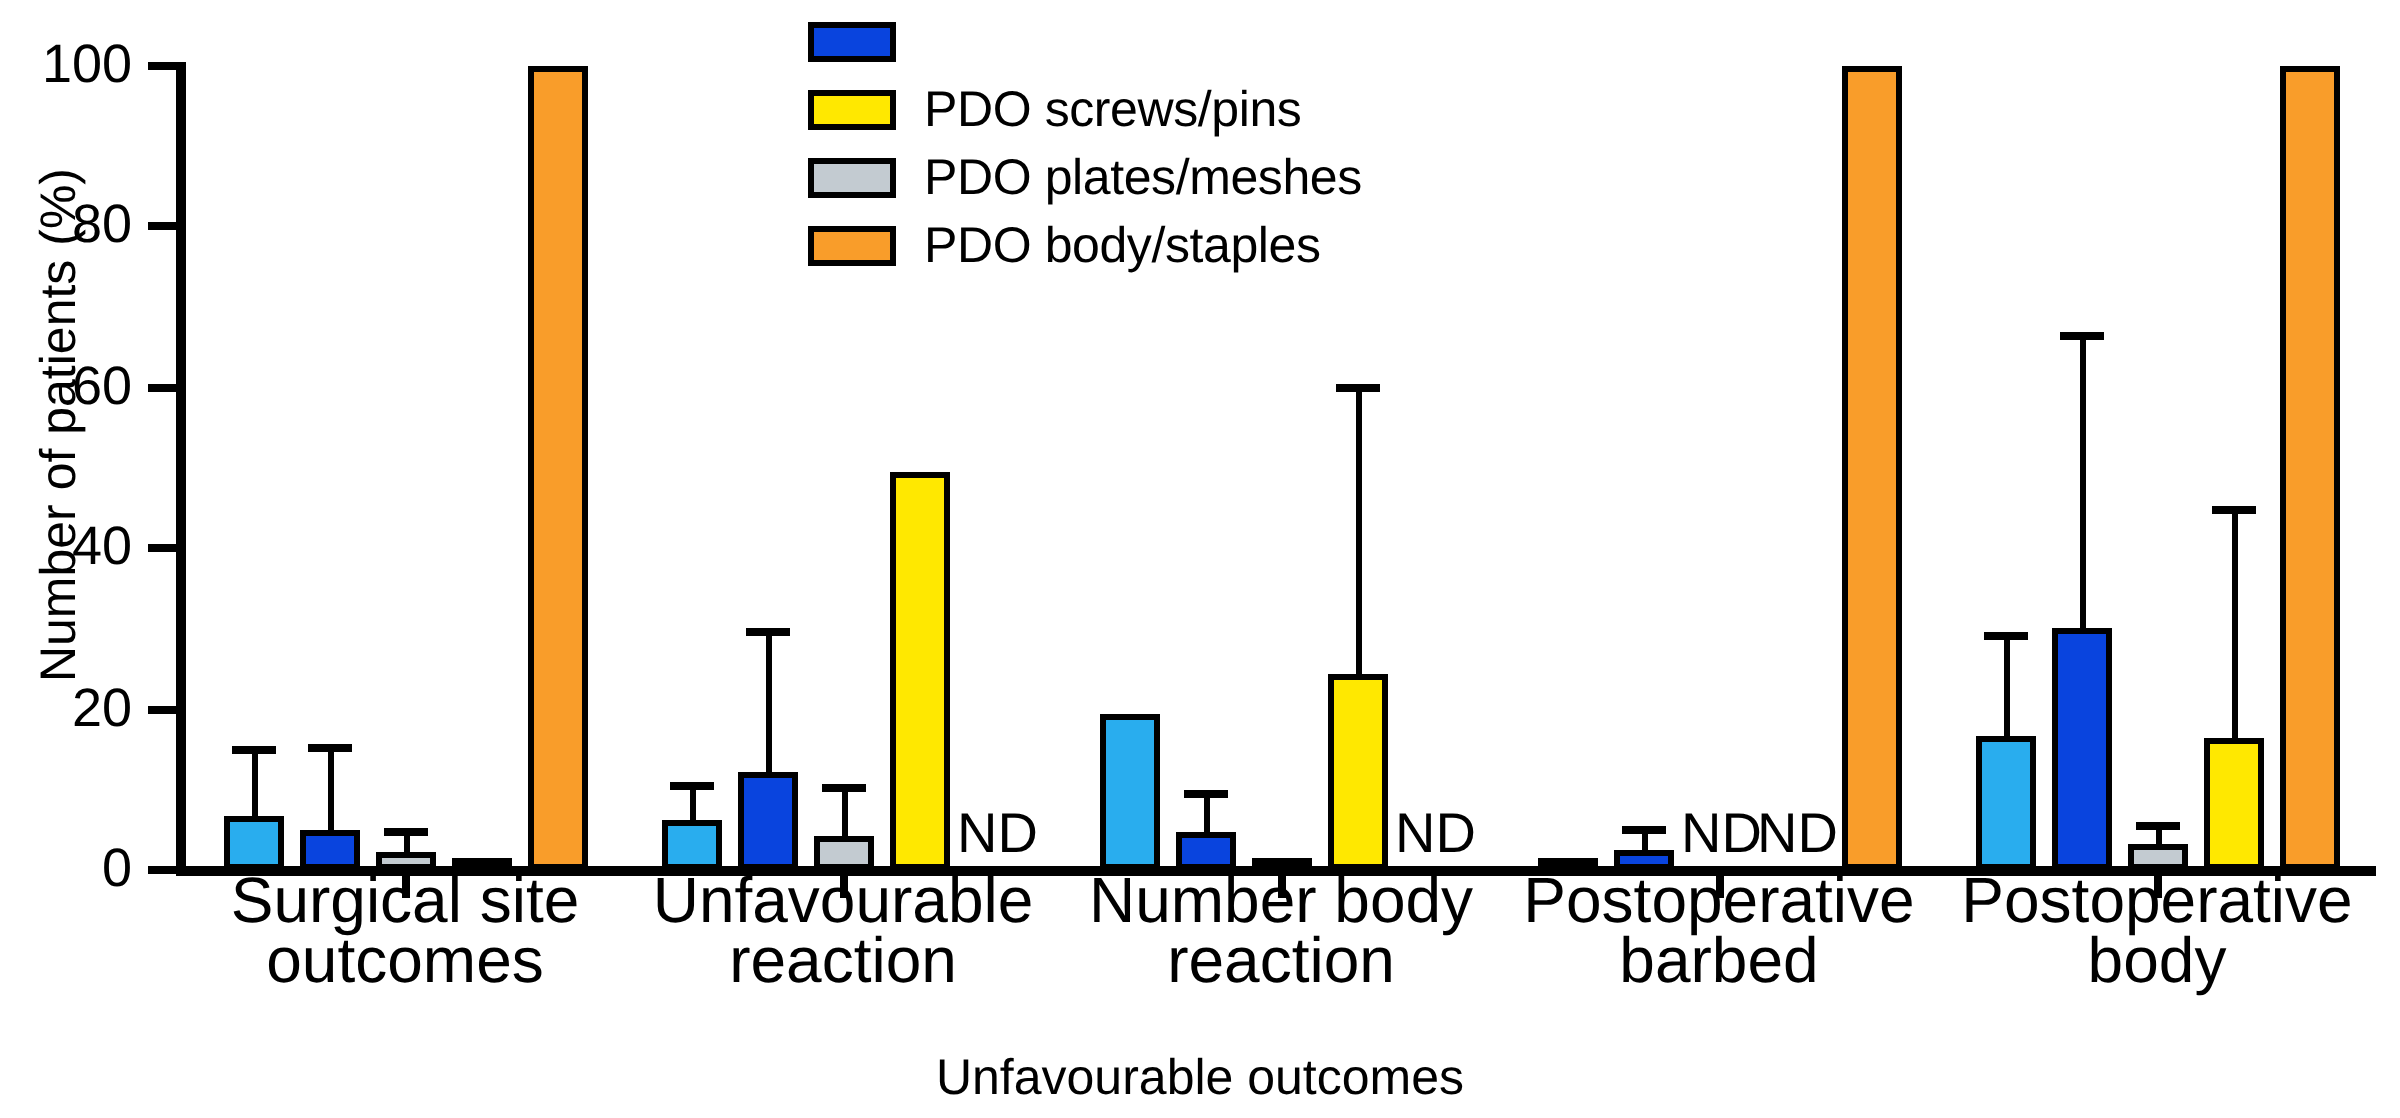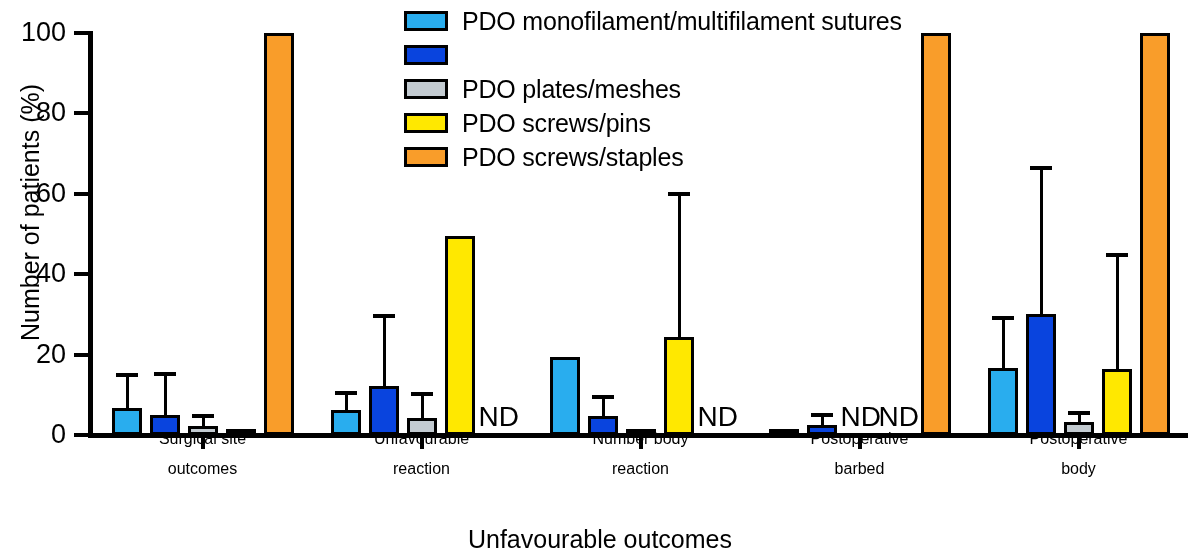--- a/index.html
+++ b/index.html
@@ -33,54 +33,50 @@
     font-size:25px;line-height:25px;
     transform:rotate(-90deg);transform-origin:center center;
     white-space:nowrap;
   }
   .x-title{
     position:absolute;left:0;top:527px;width:1200px;text-align:center;
     font-size:25px;line-height:25px;
   }
   .xtick{position:absolute;top:437px;width:4px;height:12px;background:#000;}
   .grouplabel{
-    position:absolute;top:424px;text-align:center;
-    font-size:16px;line-height:30px;
+    position:absolute;top:435px;text-align:center;
+    font-size:32px;line-height:30px;
   }
 
   
   .bar{position:absolute;border:3px solid #000;box-sizing:border-box;}
   .errbar{position:absolute;width:3px;background:#000;}
   .errcap{position:absolute;height:4px;background:#000;}
   .nd{position:absolute;font-size:28px;line-height:28px;}
 </style>
 </head>
 <body>
 
 <div id="root">
 
   <div class="legend" id="legend">
       <div class="legend-row">
-        <div class="legend-swatch" style="background: rgb(41, 173, 238);"></div>
-        <div class="legend-label">PDO monofilament/multifilament sutures</div>
+        <div class="legend-swatch" style="background: rgb(9, 68, 222);"></div>
       </div>
       <div class="legend-row">
-        <div class="legend-swatch" style="background: rgb(9, 68, 222);"></div>
+        <div class="legend-swatch" style="background: rgb(255, 232, 0);"></div>
+        <div class="legend-label">PDO screws/pins</div>
       </div>
       <div class="legend-row">
         <div class="legend-swatch" style="background: rgb(195, 203, 209);"></div>
         <div class="legend-label">PDO plates/meshes</div>
       </div>
       <div class="legend-row">
-        <div class="legend-swatch" style="background: rgb(255, 232, 0);"></div>
-        <div class="legend-label">PDO screws/pins</div>
-      </div>
-      <div class="legend-row">
         <div class="legend-swatch" style="background: rgb(249, 157, 42);"></div>
-        <div class="legend-label">PDO screws/staples</div>
+        <div class="legend-label">PDO body/staples</div>
       </div>
     </div>
 
   <div class="plot">
     <div class="y-axis"></div>
     <div class="x-axis"></div>
     <div id="yticks">
         <div class="ytick" style="top: 433px;"></div>
         <div class="ytick-label" style="top: 421px;">0</div>
         <div class="ytick" style="top: 352.6px;"></div>

